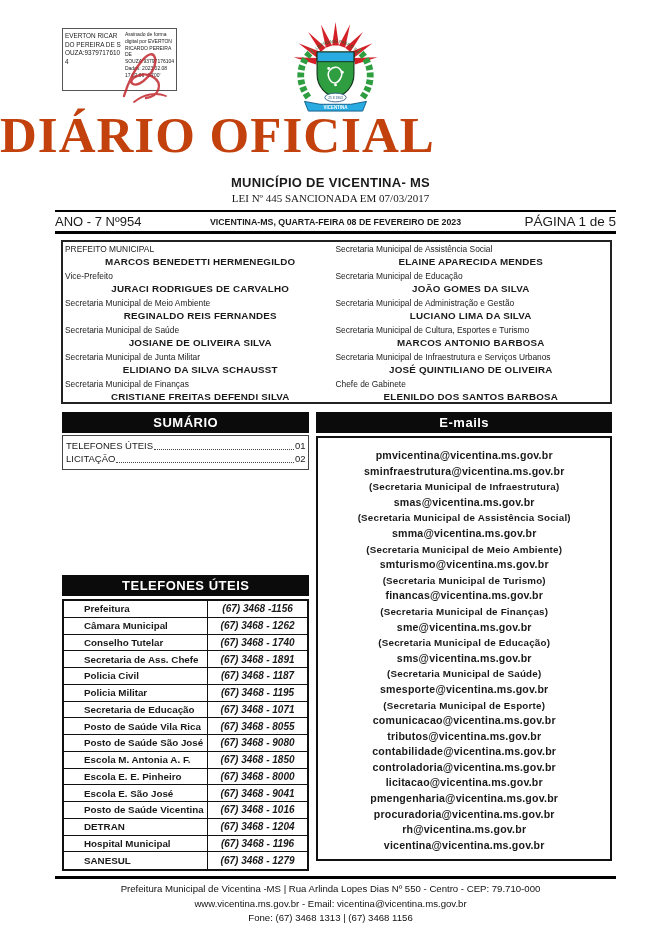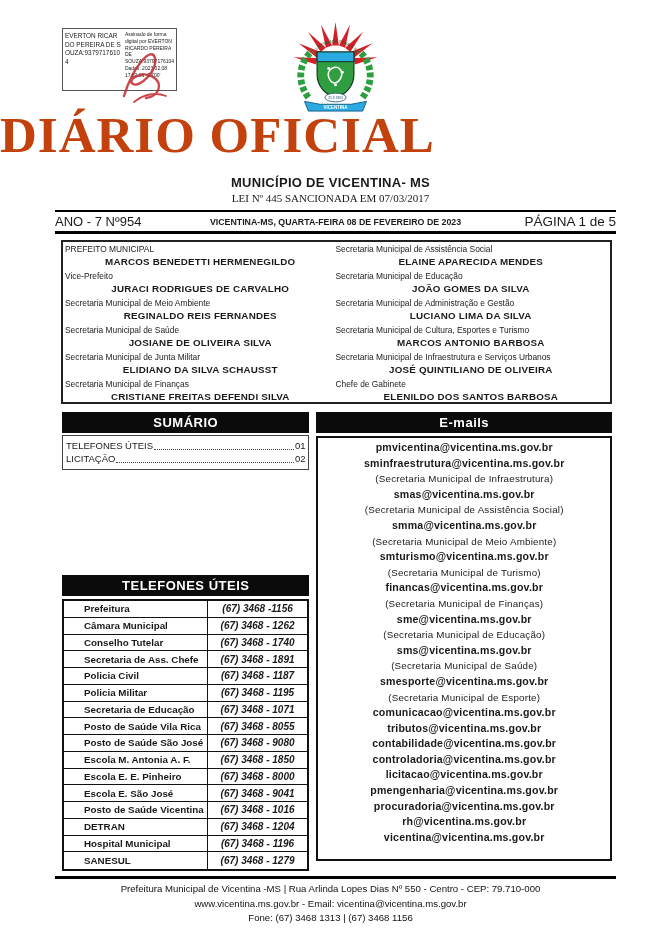--- a/index.html
+++ b/index.html
@@ -57,23 +57,23 @@
   .dots { flex:1; border-bottom:1.5px dotted #444; margin:0 1px 2px 1px; }
   .sum-page { white-space:nowrap; }
   
   .phones { margin-top:105px; }
   .ph-table { border:2px solid #111; margin-top:3px; }
   .ph-row { display:flex; height:16.75px; border-bottom:1.5px solid #111; align-items:center; }
   .ph-row:last-child { border-bottom:none; }
   .ph-name { width:59%; border-right:1.5px solid #111; font-size:9.8px; font-weight:bold; padding-left:20px; height:100%; display:flex; align-items:center; }
   .ph-num  { flex:1; font-size:10px; font-style:italic; text-align:center; font-weight:bold; }
   
-  .em-box { border:2px solid #111; margin-top:3px; height:425px; padding-top:2px; overflow:hidden; text-align:center; }
+  .em-box { border:2px solid #111; margin-top:3px; height:425px; padding-top:10px; overflow:hidden; text-align:center; }
   .em-line { font-size:10.6px; font-weight:bold; line-height:15.6px; letter-spacing:.2px; }
-  .em-line.desc { font-size:9.8px; font-weight:normal; }
+  .em-line.desc { font-size:9.8px; font-weight:bold; }
   
   .footer { position:absolute; left:0; top:882px; width:100%; text-align:center; font-size:9.6px; line-height:14.5px; color:#111; }
 </style>
 </head>
 <body>
 
 <div class="page">
 
   <div class="sig-box">
     <div class="sig-left">EVERTON RICARDO PEREIRA DE SOUZA:93797176104</div>

